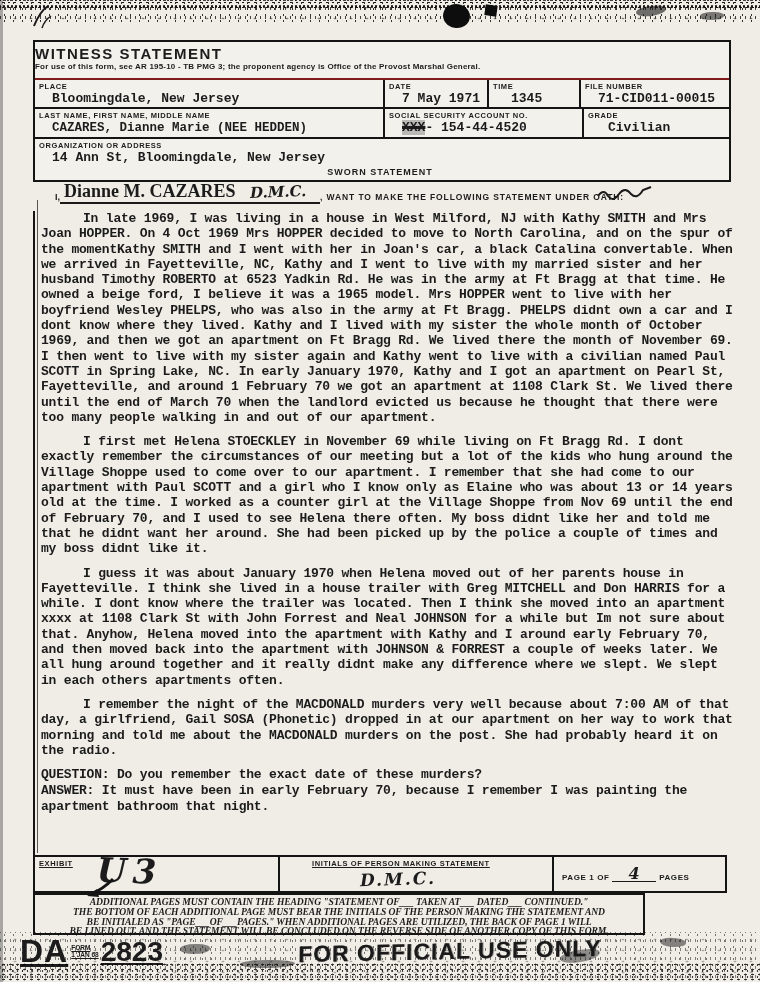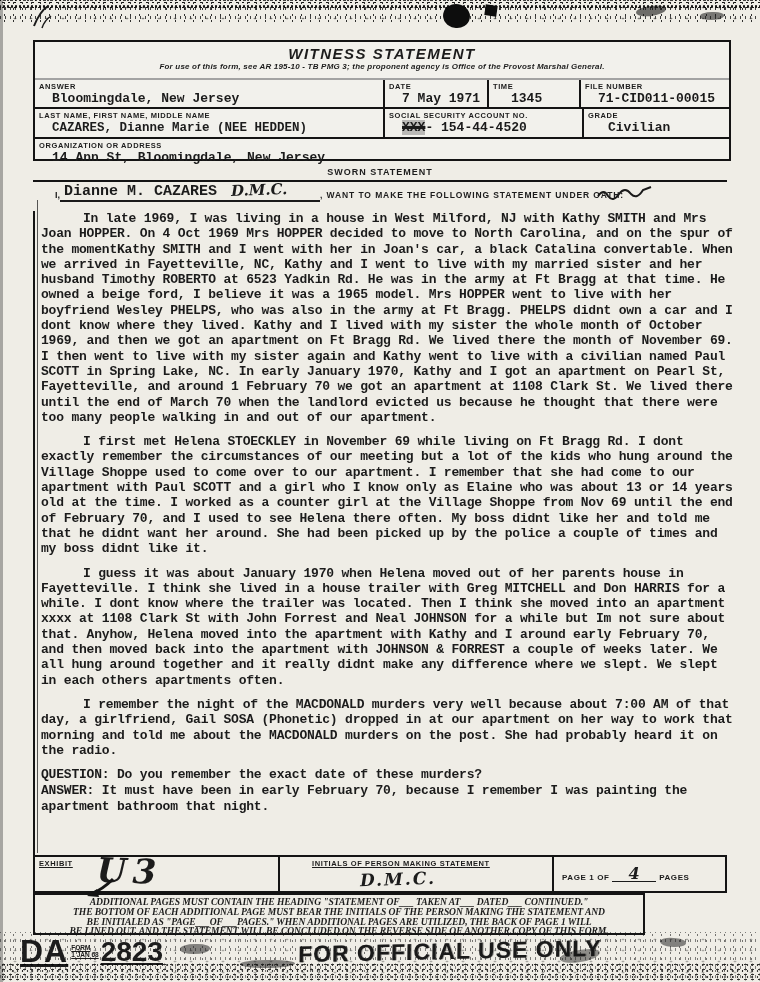--- a/index.html
+++ b/index.html
@@ -34,35 +34,35 @@
 
   
   .mono{font-family:"Liberation Mono", monospace;font-weight:bold;color:#1b1b1b;}
   .flabel{font-size:7.5px;font-weight:bold;letter-spacing:.6px;line-height:9px;padding:2px 0 0 4px;}
   .fvalue{font-size:13px;line-height:14px;padding:1px 0 0 17px;white-space:nowrap;}
   .hand{font-family:"DejaVu Serif", serif;font-style:italic;font-weight:bold;}
   .struck{text-decoration:line-through;text-decoration-thickness:3px;background:rgba(20,20,20,.25);}
 
   
   .form-box{position:absolute;left:33px;top:40px;width:694px;border:2px solid #141414;background:rgba(250,249,245,.35);}
-  .title-row{border-bottom:2px solid #a3a3a3;height:36px;text-align:center;font-style:italic;}
+  .title-row{border-bottom:2px solid #7f1d1d;height:36px;}
   .form-title{font-size:15px;font-weight:bold;letter-spacing:1.5px;padding-top:3px;}
   .form-subtitle{font-size:8px;font-weight:bold;letter-spacing:.2px;}
   .row{position:relative;border-bottom:2px solid #141414;}
-  .row1{height:27px;} .row2{height:28px;} .row3{height:20px;border-bottom:none;}
+  .row1{height:27px;} .row2{height:28px;} .row3{height:41px;border-bottom:none;}
   .cell{position:absolute;top:0;bottom:0;border-left:2px solid #141414;}
   .cell.first{border-left:none;left:0;}
 
   
   .sworn-band{position:absolute;left:33px;top:164px;width:694px;height:16px;border-bottom:2px solid #141414;text-align:center;}
   .sworn-band .t{font-size:9px;font-weight:bold;letter-spacing:1px;padding-top:3px;}
   .opening{position:absolute;left:33px;top:181px;width:700px;height:19px;white-space:nowrap;}
   .opening .pre{font-size:9px;font-weight:bold;margin-left:22px;}
   .u-line{display:inline-block;border-bottom:2px solid #1a1a1a;min-width:252px;vertical-align:bottom;padding:0 4px;}
-  .open-name{font-size:15px;}
+  .open-name{font-size:18px;font-family:Liberation Serif, serif;}
   .open-init{font-size:15px;margin-left:14px;transform:rotate(-2deg);display:inline-block;}
   .opening .suf{font-size:8.5px;font-weight:bold;letter-spacing:.9px;}
 
   
   .body-area{position:absolute;left:33px;top:200px;width:703px;height:653px;border-left:2px solid #141414;padding-left:6px;box-sizing:border-box;margin-top:11px;}
   .body-innerline{position:absolute;left:37px;top:200px;width:1px;height:653px;background:#141414;opacity:.7;}
   .body-area p{margin:0 0 9px 0;font-size:13px;line-height:15.3px;letter-spacing:-.2px;text-indent:42px;}
   .body-area p.qa{text-indent:0;margin-bottom:1px;}
 
   
@@ -104,21 +104,21 @@
     <path d="M14 26 C 16 20, 20 16, 23 14" stroke="#1a1a1a" stroke-width="1.5" fill="none"></path>
   </svg>
 
   <div class="form-box">
     <div class="title-row">
       <div class="form-title">WITNESS STATEMENT</div>
       <div class="form-subtitle">For use of this form, see AR 195-10 - TB PMG 3; the proponent agency is Office of the Provost Marshal General.</div>
     </div>
     <div class="row row1">
       <div class="cell first" style="width:348px;">
-        <div class="flabel">ANSWER</div>
+        <div class="flabel">PLACE</div>
         <div class="fvalue mono">Bloomingdale, New Jersey</div>
       </div>
       <div class="cell" style="left:348px;width:104px;">
         <div class="flabel">DATE</div>
         <div class="fvalue mono">7 May 1971</div>
       </div>
       <div class="cell" style="left:452px;width:92px;">
         <div class="flabel">TIME</div>
         <div class="fvalue mono" style="padding-left:22px;">1345</div>
       </div>

